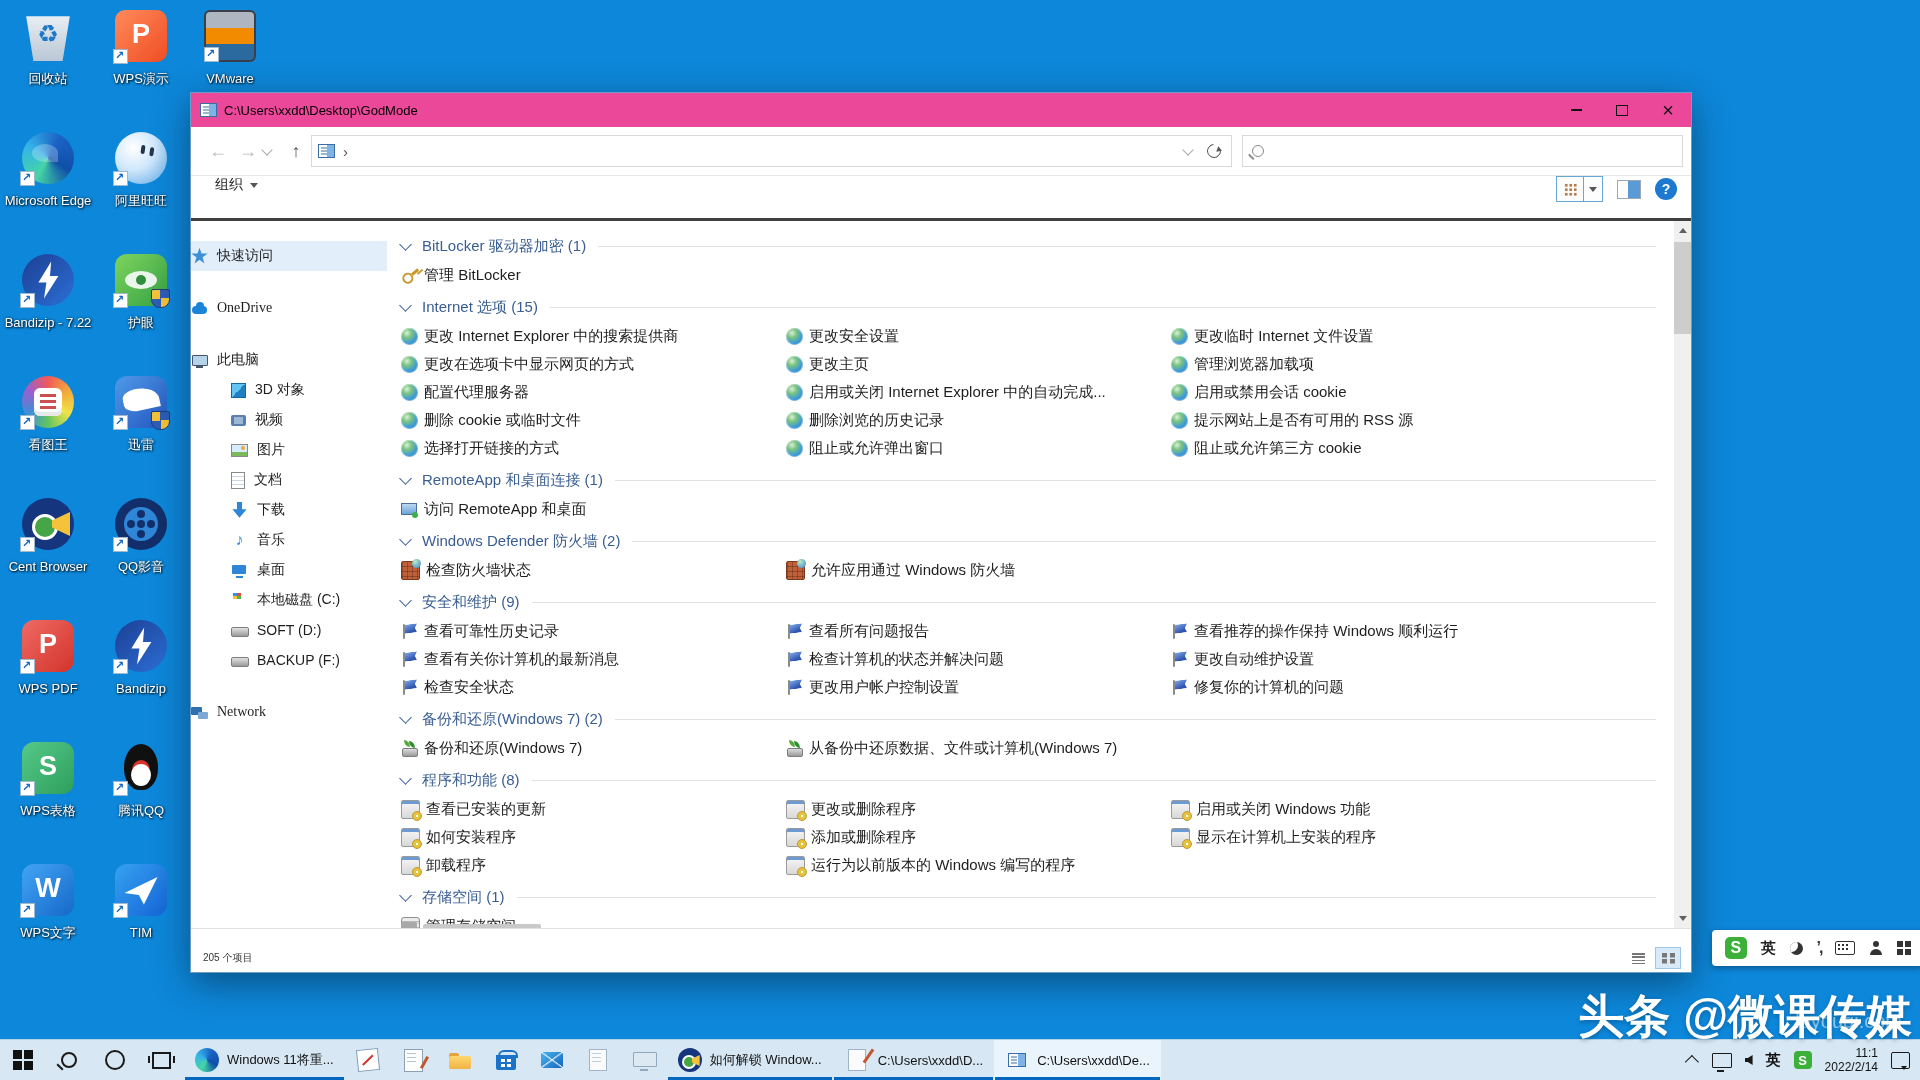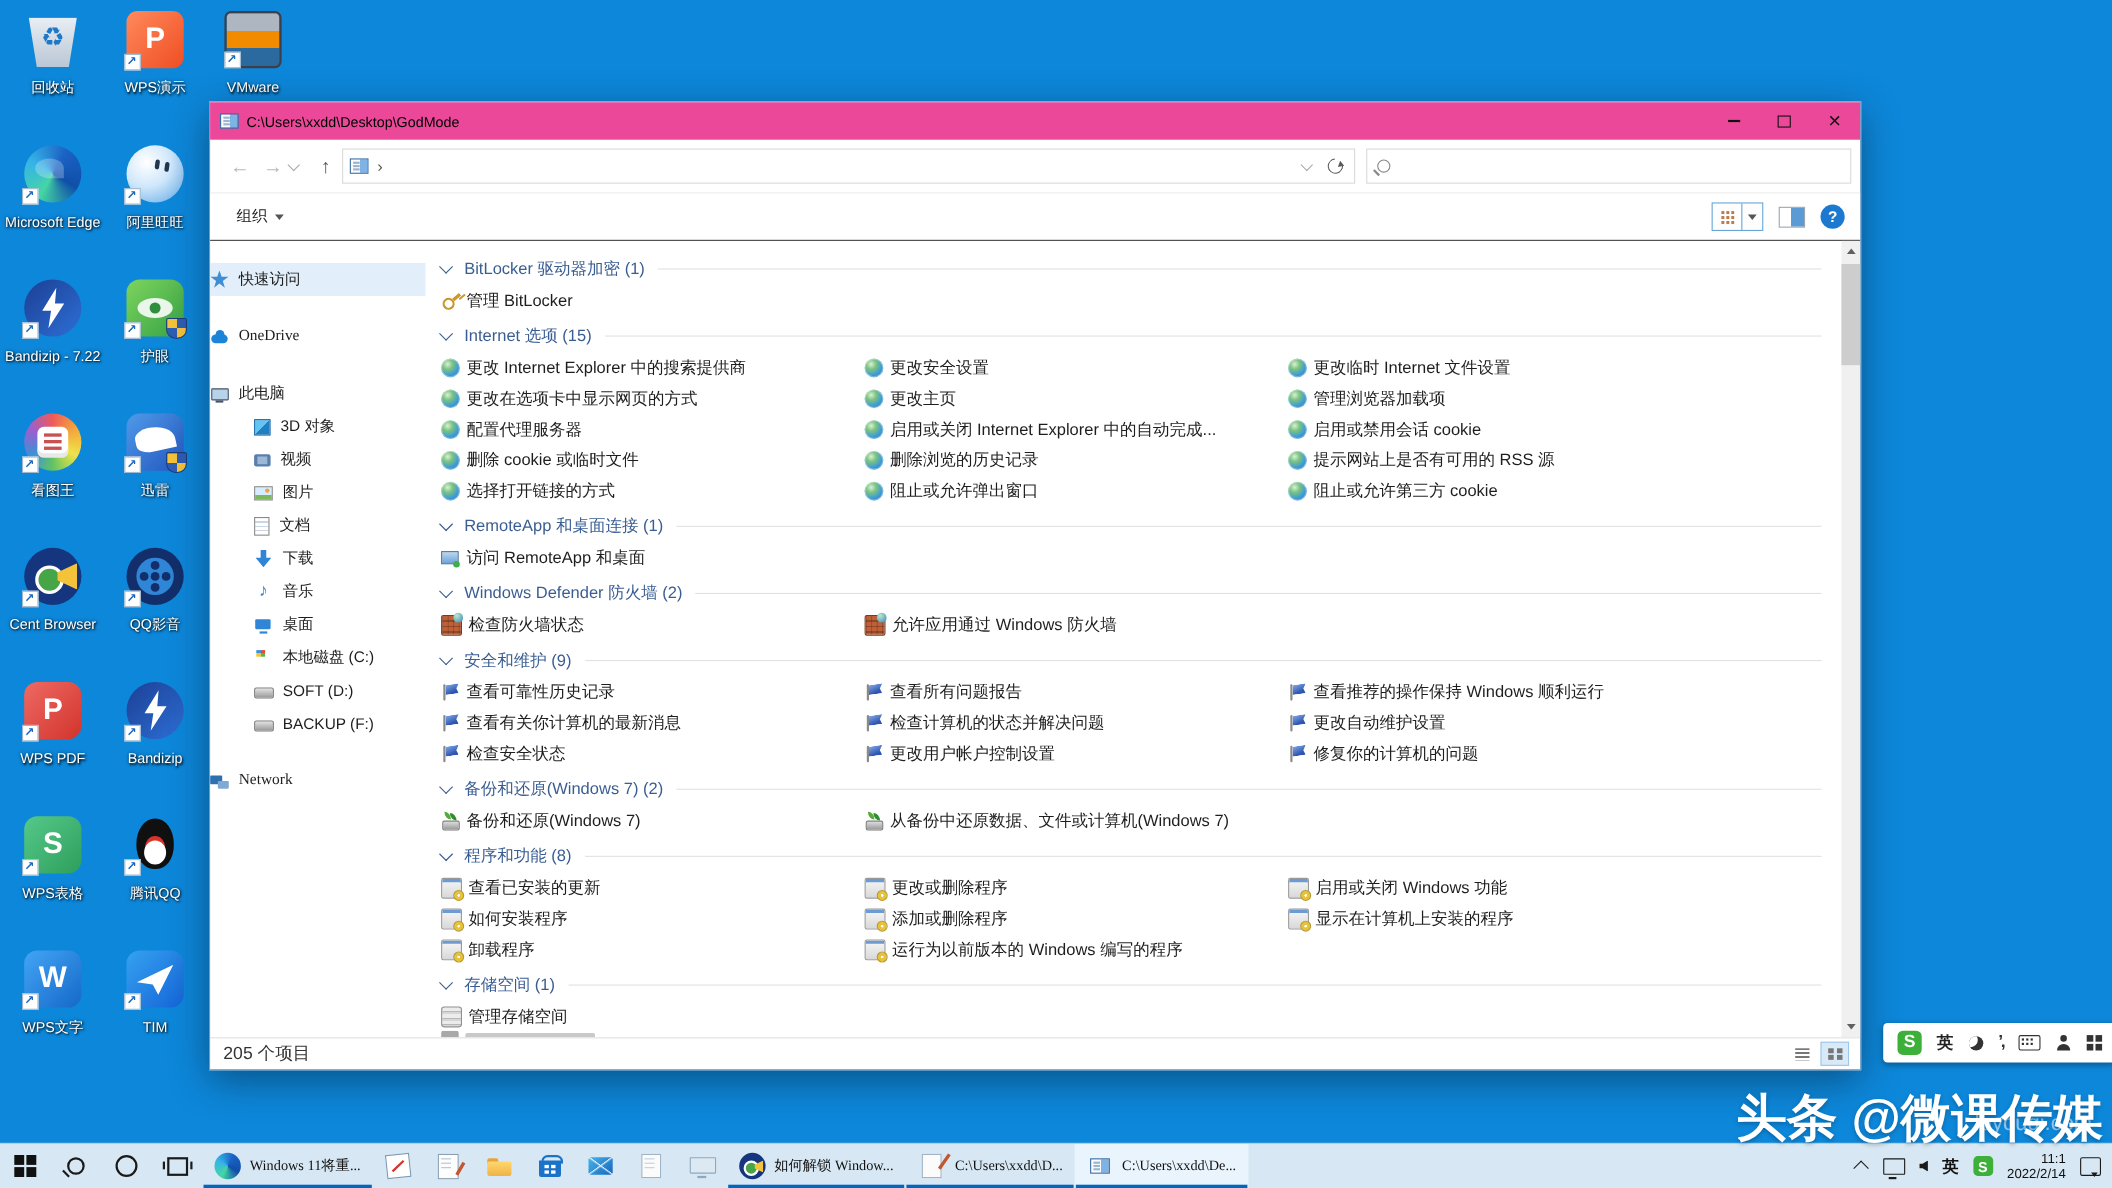--- a/index.html
+++ b/index.html
@@ -80,21 +80,21 @@
   .addrbox{flex:1;height:30px;border:1px solid #d9d9d9;display:flex;align-items:center;padding:0 4px 0 6px;margin-right:10px;background:#fff;}
   .bc-chev{color:#555;font-size:15px;margin-left:8px;}
   .addr-spacer{flex:1;}
   .addr-btn{width:26px;height:26px;display:flex;align-items:center;justify-content:center;}
   .refresh-ic{width:12px;height:12px;border:1.6px solid #5a5a5a;border-radius:50%;border-top-color:transparent;position:relative;transform:rotate(40deg);}
   .refresh-ic::after{content:"";position:absolute;right:-3px;top:-2px;border:3px solid transparent;border-left:5px solid #5a5a5a;transform:rotate(-20deg);}
   .searchbox{width:430px;height:30px;border:1px solid #d9d9d9;display:flex;align-items:center;padding-left:9px;background:#fff;flex:none;}
   .mag-ic{width:10px;height:10px;border:1.6px solid #8a8a8a;border-radius:50%;position:relative;}
   .mag-ic::after{content:"";position:absolute;left:-5px;top:10px;width:7px;height:1.6px;background:#8a8a8a;transform:rotate(45deg);}
   .search-input{border:none;outline:none;flex:1;height:100%;font-size:13px;background:transparent;}
-  .cmdbar{height:42px;display:flex;align-items:center;padding:0 14px 0 24px;border-bottom:1px solid #404040;flex:none;background:#fff;}
+  .cmdbar{height:42px;display:flex;align-items:flex-start;padding:0 14px 0 24px;border-bottom:3px solid #404040;flex:none;background:#fff;}
   .organize{font-size:14px;color:#1e1e1e;display:flex;align-items:center;gap:7px;}
   .caret-dn{width:0;height:0;border:4px solid transparent;border-top:5px solid #555;margin-top:4px;}
   .cmd-right{margin-left:auto;display:flex;align-items:center;gap:14px;}
   .viewbtn{display:flex;border:1px solid #66a7d8;background:#fdfdfd;height:24px;align-items:center;}
   .viewbtn .gridpart{width:26px;height:100%;display:flex;align-items:center;justify-content:center;border-right:1px solid #66a7d8;}
   .grid-ic{width:13px;height:13px;background-image:radial-gradient(#bb7a4c 1.6px,transparent 1.8px);background-size:4.5px 4.5px;background-position:0 0;}
   .viewbtn .droppart{width:18px;display:flex;align-items:center;justify-content:center;}
   .pane-ic{width:22px;height:17px;border:1px solid #9aa8b5;background:linear-gradient(90deg,#fff 0 45%,#5b9bd5 45%);}
   .help-btn{width:22px;height:22px;border-radius:50%;background:#1d79d0;display:flex;align-items:center;justify-content:center;}
   .help-btn::after{content:"?";color:#fff;font-size:14px;font-weight:bold;}
@@ -173,21 +173,21 @@
   .pr-tx{width:118px;height:16px;background:#c9c9c9;border-radius:2px;margin-top:2px;}
 
   
   .vscroll{width:17px;flex:none;background:#f0f0f0;display:flex;flex-direction:column;align-items:center;}
   .vs-btn{width:17px;height:17px;display:flex;align-items:center;justify-content:center;flex:none;}
   .tri-up{width:0;height:0;border:4px solid transparent;border-bottom:5px solid #606060;margin-bottom:2px;}
   .tri-dn{width:0;height:0;border:4px solid transparent;border-top:5px solid #606060;margin-top:2px;}
   .vs-track{flex:1;width:100%;position:relative;}
   .vs-thumb{position:absolute;left:0;top:4px;width:17px;height:92px;background:#cdcdcd;}
 
-  .statusbar{height:28px;border-top:1px solid #e0e0e0;display:flex;align-items:center;padding:0 10px 0 12px;font-size:16px;color:#333;flex:none;}
+  .statusbar{height:28px;border-top:1px solid #e0e0e0;display:flex;align-items:center;padding:15px 10px 0 12px;font-size:10px;color:#333;flex:none;}
   .st-right{margin-left:auto;display:flex;gap:4px;}
   .st-btn{width:24px;height:20px;display:flex;align-items:center;justify-content:center;border:1px solid transparent;}
   .st-btn.sel{background:#d8e9f7;border-color:#9ec6e6;}
   .st-lines{width:13px;height:11px;background:repeating-linear-gradient(#777 0 1.6px,transparent 1.6px 3.4px);}
   .st-thumbs{width:13px;height:11px;background:
     linear-gradient(#777,#777) 0 0/5px 4.5px no-repeat,linear-gradient(#777,#777) 8px 0/5px 4.5px no-repeat,
     linear-gradient(#777,#777) 0 6.5px/5px 4.5px no-repeat,linear-gradient(#777,#777) 8px 6.5px/5px 4.5px no-repeat;}
 
   
   #taskbar{position:absolute;left:0;bottom:0;width:1920px;height:40px;background:#d7e8f4;border-top:1px solid #b5cfe3;
@@ -728,21 +728,21 @@
       </span>
     <span class="tb-slot">
         <span class="tb-search"></span>
       </span>
     <span class="tb-slot">
         <span class="tb-cortana"></span>
       </span>
     <span class="tb-slot">
         <span class="tb-taskview"></span>
       </span>
-    <span id="tb-items" style="display:flex;align-items:stretch;font-family:Liberation Serif, serif;">
+    <span id="tb-items" style="display:flex;align-items:stretch;">
         <div class="tb-btn ul">
           <span class="t-ic t-edge"></span>
           <span class="tb-lbl">Windows 11将重...</span>
         </div>
         <span class="tb-slot">
           <span class="t-ic t-paint"></span>
         </span>
         <span class="tb-slot">
           <span class="t-ic t-journal"></span>
         </span>

